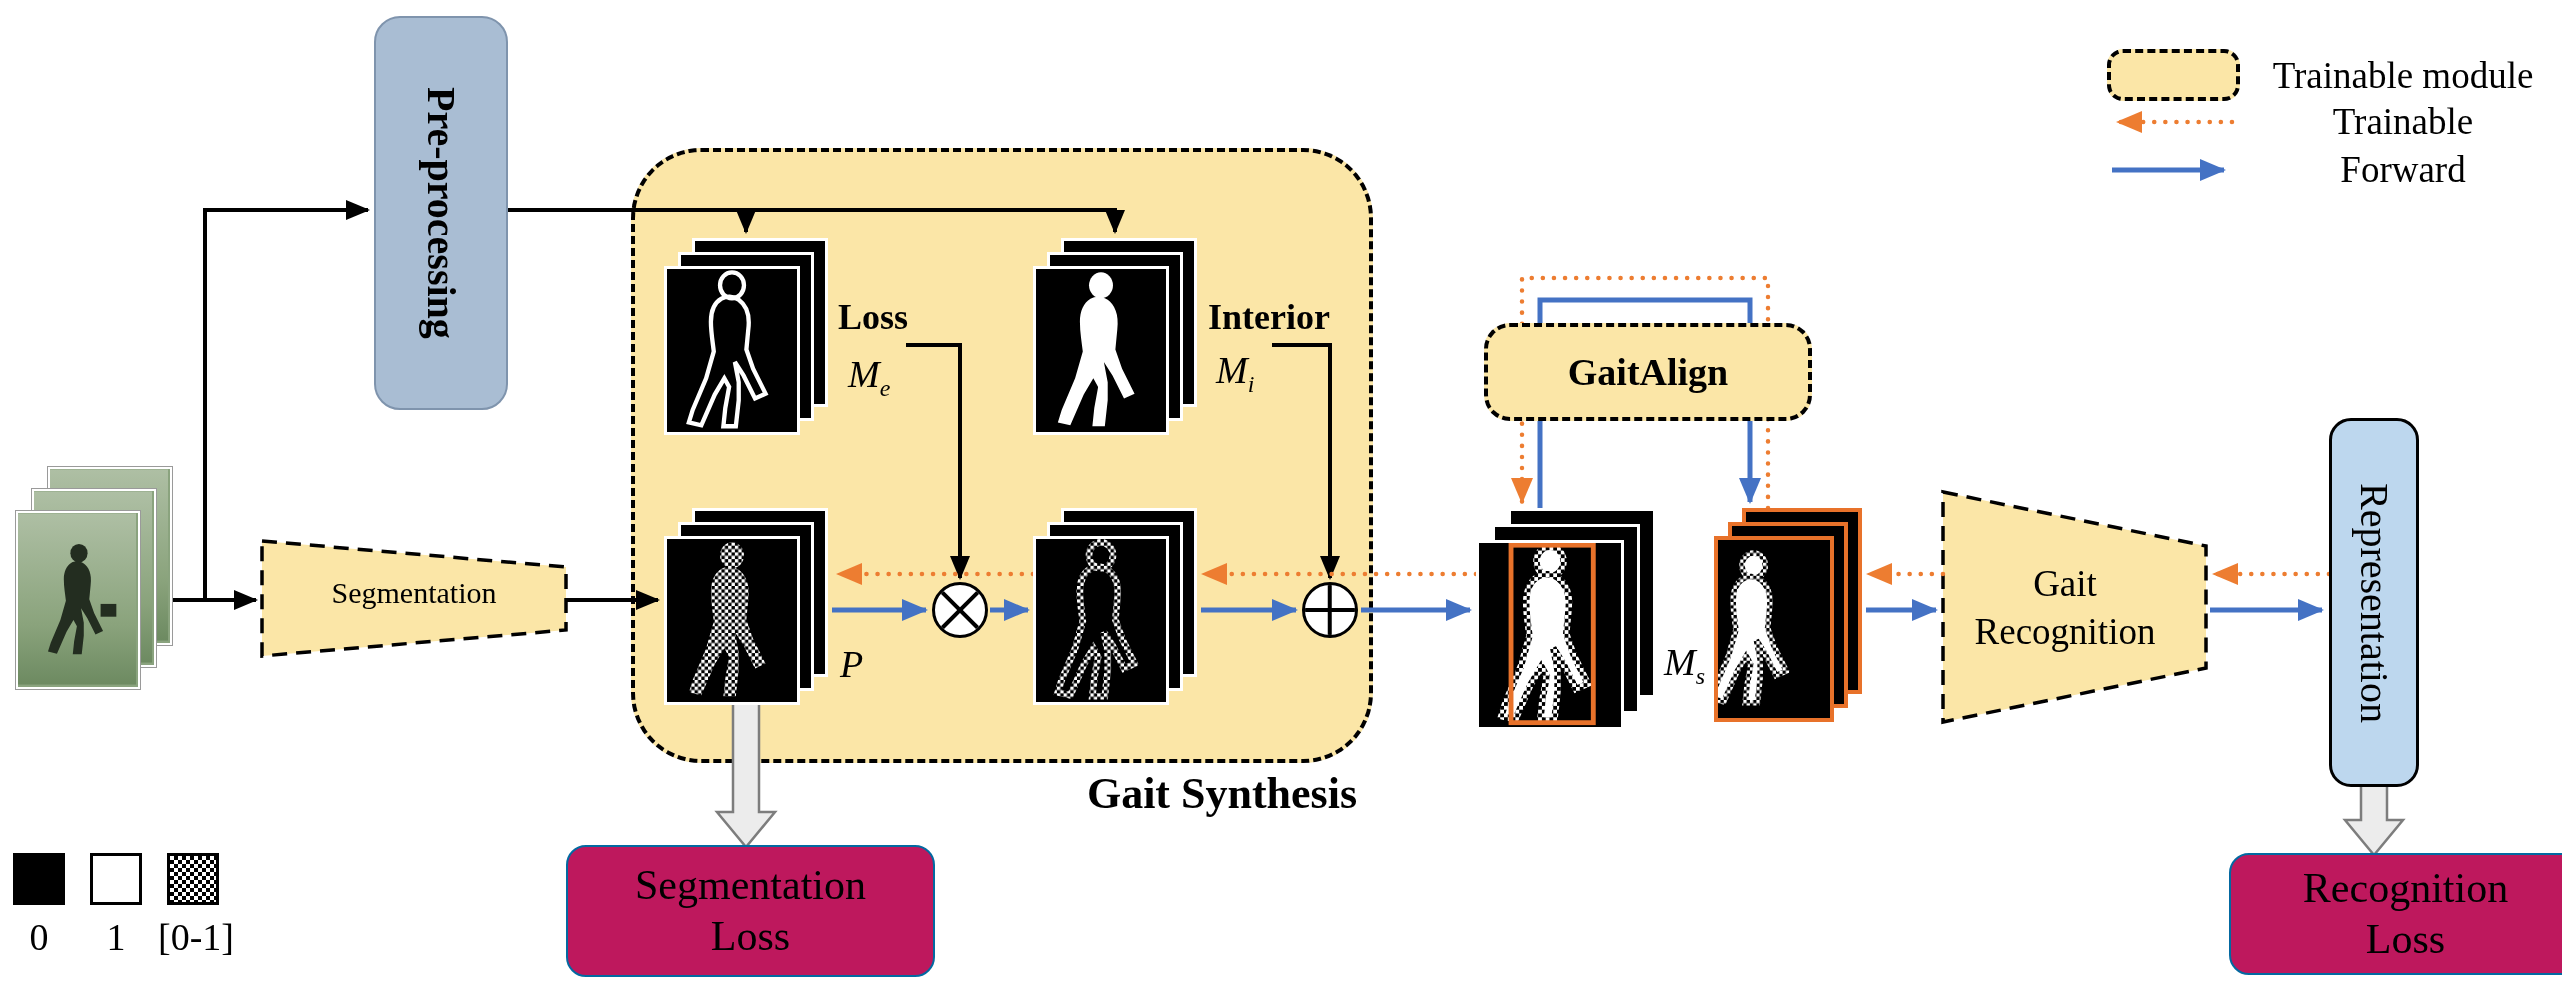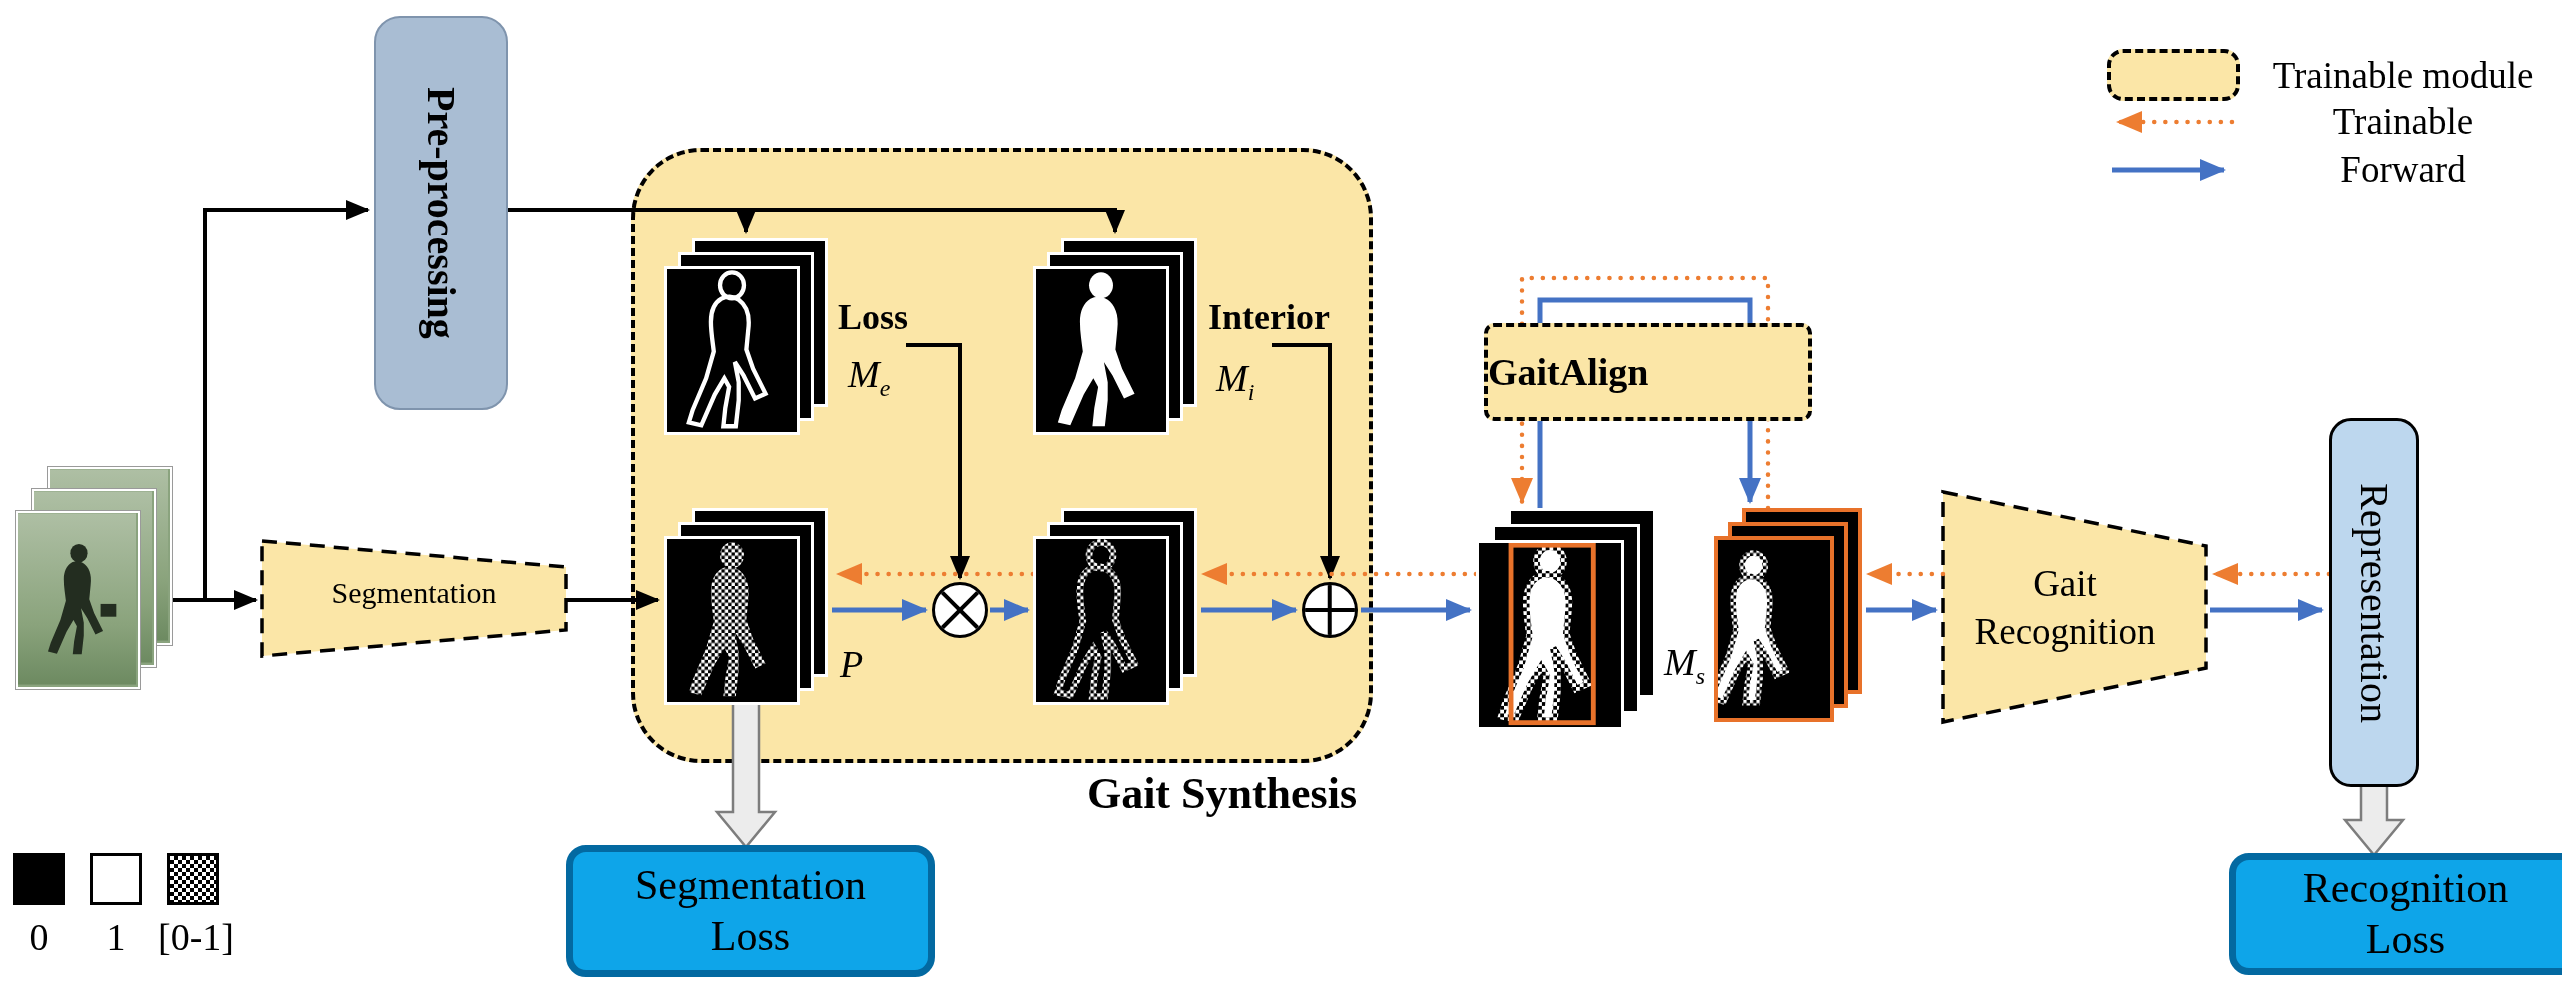--- a/index.html
+++ b/index.html
@@ -12,23 +12,23 @@
   
   .gs-box{left:631px;top:148px;width:742px;height:615px;background:#FBE6A7;
           border:4px dashed #000;border-radius:70px;box-sizing:border-box;}
   .preproc{left:374px;top:16px;width:134px;height:394px;background:#A9BDD3;border:2px solid #7f94ad;
            border-radius:26px;display:flex;align-items:center;justify-content:center;
            writing-mode:vertical-rl;font-weight:bold;font-size:40px;box-sizing:border-box;}
   .represent{left:2329px;top:418px;width:90px;height:369px;background:#BDD7EE;border:3px solid #000;
              border-radius:22px;display:flex;align-items:center;justify-content:center;
              writing-mode:vertical-rl;font-size:40px;box-sizing:border-box;}
   .gaitalign{left:1484px;top:323px;width:328px;height:98px;background:#FBE6A7;border:4px dashed #000;
-             border-radius:10px;display:flex;align-items:center;justify-content:flex-start;
+             border-radius:26px;display:flex;align-items:center;justify-content:center;
              font-weight:bold;font-size:38px;box-sizing:border-box;}
-  .loss{background:#0ea5e9;border:7px solid #0369a1;border-radius:20px;display:flex;
+  .loss{background:#be185d;border:2px solid #0369a1;border-radius:20px;display:flex;
         align-items:center;justify-content:center;text-align:center;font-size:42px;
         line-height:1.22;box-sizing:border-box;}
   .segloss{left:566px;top:845px;width:369px;height:132px;}
   .recloss{left:2181px;top:853px;width:353px;height:122px;margin-left:48px;}
   .loss .wrap{width:270px;}
   .recloss .wrap{width:240px;}
 
   .gs-title{left:1052px;top:768px;width:340px;text-align:center;font-weight:bold;font-size:44px;}
   .seg-label{left:262px;top:576px;width:304px;text-align:center;font-size:30px;}
   .gr-label{left:1960px;top:560px;width:210px;text-align:center;font-size:37px;line-height:1.3;}
@@ -197,21 +197,21 @@
   <div class="stack std" style="left:1033px;top:238px;width:164px;height:197px">
     <div class="layer l3"></div>
     <div class="layer l2"></div>
     <div class="layer l1">
       <svg width="130" height="163" viewBox="0 0 120 170" preserveAspectRatio="xMidYMax meet">
         <use href="#person" fill="#fff"></use>
       </svg>
     </div>
   </div>
   <div class="el masklabel" style="left:1208px;top:296px">Interior</div>
-  <div class="el sym" style="left:1216px;top:356px"><span>M</span><sub>i</sub></div>
+  <div class="el sym" style="left:1216px;top:348px"><span>M</span><sub>i</sub></div>
 
   <div class="stack std" style="left:664px;top:508px;width:164px;height:197px">
     <div class="layer l3"></div>
     <div class="layer l2"></div>
     <div class="layer l1">
       <svg width="130" height="163" viewBox="0 0 120 170" preserveAspectRatio="xMidYMax meet">
         <use href="#person" fill="url(#hatch)"></use>
       </svg>
     </div>
   </div>

